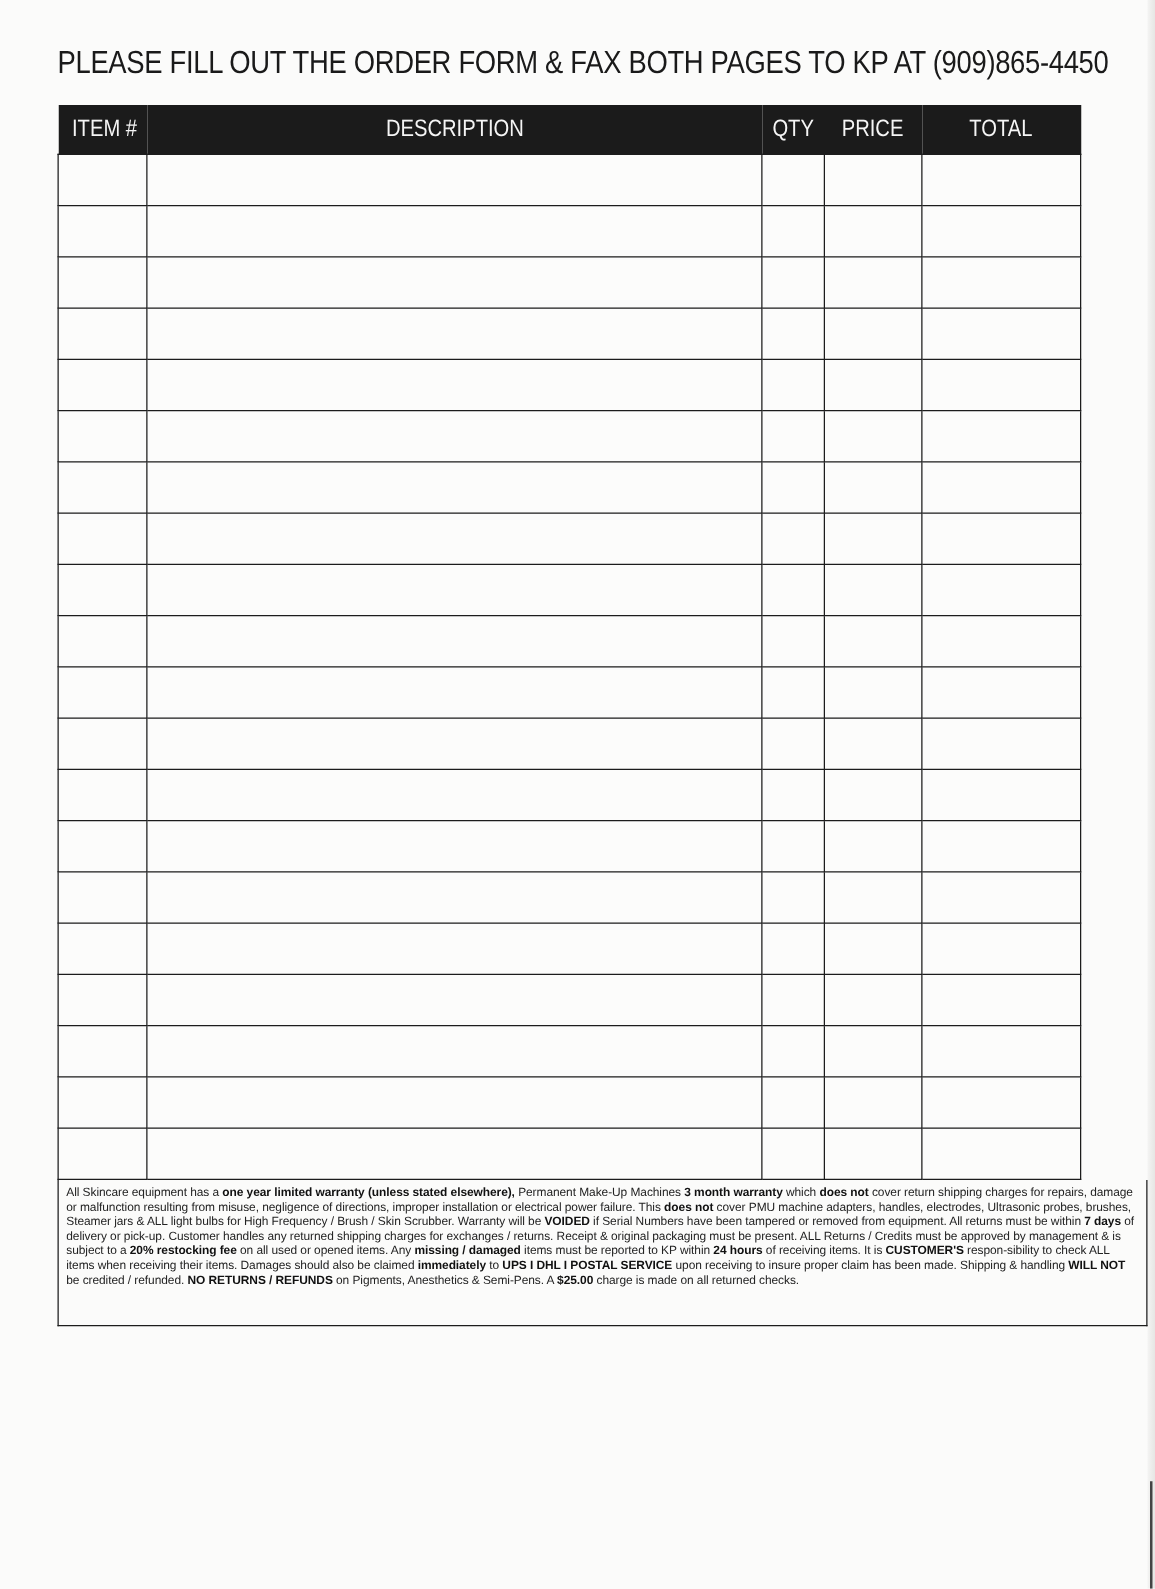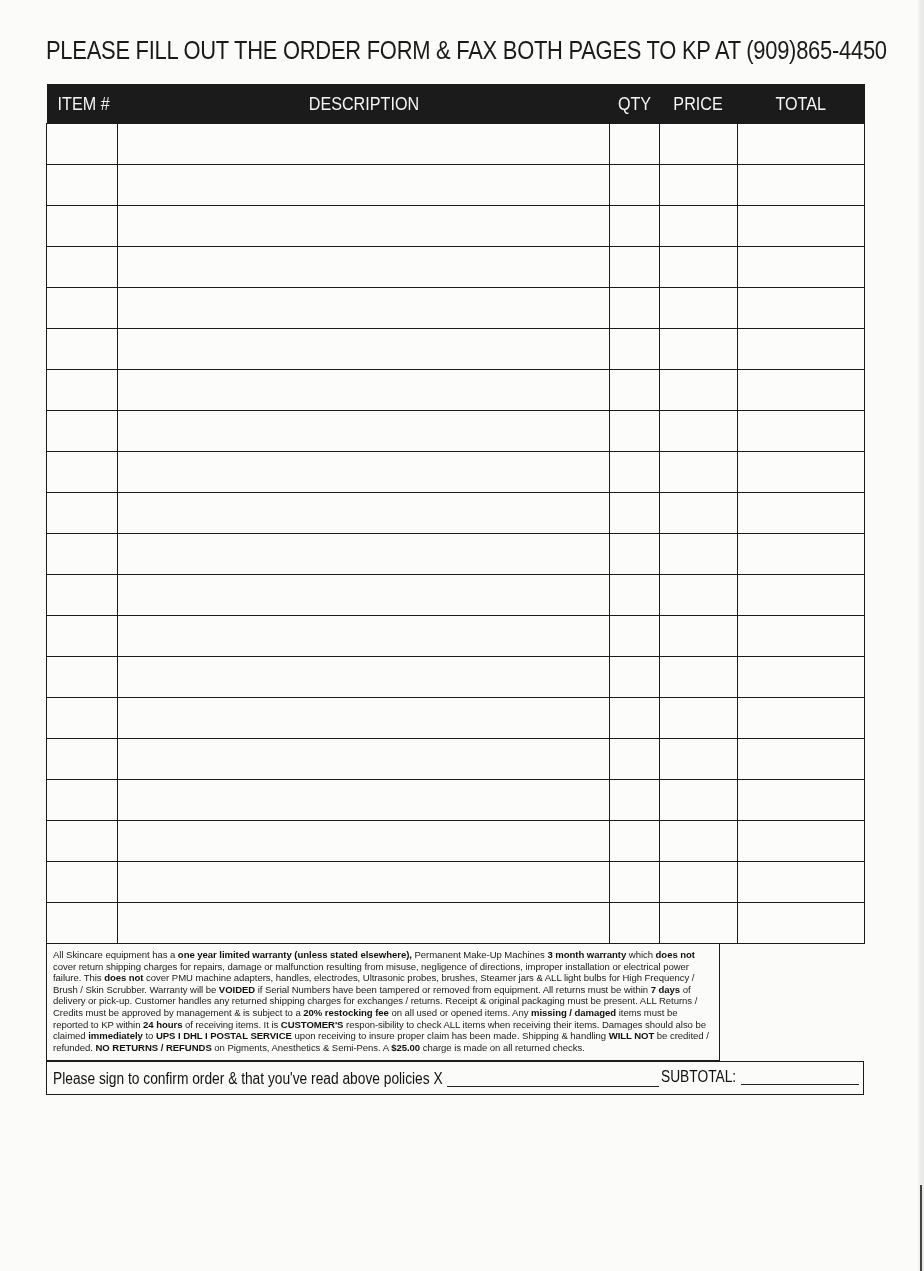--- a/index.html
+++ b/index.html
@@ -33,21 +33,21 @@
   table.grid th .lbl { display:inline-block; transform:scaleX(0.85); }
   table.grid th.c-item { text-align:left; padding-left:6px; }
   table.grid td {
     height:40px; border:1.6px solid #1c1c1c; padding:0; background:#fcfcfb;
   }
   table.grid td input {
     width:100%; height:100%; border:none; background:transparent; outline:none; box-sizing:border-box;
     font-family:"Liberation Sans", sans-serif; font-size:14px; padding:0 4px;
   }
   .policy {
-    border:1.6px solid #1c1c1c; border-top:none; width:674px; box-sizing:border-box;
+    border:1.6px solid #1c1c1c; border-top:none; width:872px; box-sizing:border-box;
     padding:5px 6px 3px 6px; font-size:9.55px; line-height:11.6px; color:#222;
     letter-spacing:-0.05px; height:117px;
   }
   .policy b { font-weight:bold; color:#111; }
   .signrow {
     border:1.6px solid #1c1c1c; border-top:1.6px solid #1c1c1c; width:818px; box-sizing:border-box;
     height:34px; position:relative; font-size:16px;
   }
   .signrow .sign-label {
     position:absolute; left:6px; top:8px; white-space:nowrap;
@@ -229,19 +229,13 @@
           <td><input value="" style=""></td>
           <td><input value="" style=""></td>
           <td><input value="" style=""></td>
           <td><input value="" style=""></td>
         </tr>
       </tbody>
   </table>
 
   <div class="policy" id="policy"><span>All Skincare equipment has a </span><b>one year limited warranty (unless stated elsewhere),</b><span> Permanent Make-Up Machines </span><b>3 month warranty</b><span> which </span><b>does not</b><span> cover return shipping charges for repairs, damage or malfunction resulting from misuse, negligence of directions, improper installation or electrical power failure. This </span><b>does not</b><span> cover PMU machine adapters, handles, electrodes, Ultrasonic probes, brushes, Steamer jars &amp; ALL light bulbs for High Frequency / Brush / Skin Scrubber. Warranty will be </span><b>VOIDED</b><span> if Serial Numbers have been tampered or removed from equipment. All returns must be within </span><b>7 days</b><span> of delivery or pick-up. Customer handles any returned shipping charges for exchanges / returns. Receipt &amp; original packaging must be present. ALL Returns / Credits must be approved by management &amp; is subject to a </span><b>20% restocking fee</b><span> on all used or opened items. Any </span><b>missing / damaged</b><span> items must be reported to KP within </span><b>24 hours</b><span> of receiving items. It is </span><b>CUSTOMER'S</b><span> respon-sibility to check ALL items when receiving their items. Damages should also be claimed </span><b>immediately</b><span> to </span><b>UPS I DHL I POSTAL SERVICE</b><span> upon receiving to insure proper claim has been made. Shipping &amp; handling </span><b>WILL NOT</b><span> be credited / refunded. </span><b>NO RETURNS / REFUNDS</b><span> on Pigments, Anesthetics &amp; Semi-Pens. A </span><b>$25.00</b><span> charge is made on all returned checks.</span></div>
 
-  <div class="signrow">
-    <span class="sign-label">Please sign to confirm order &amp; that you've read above policies X</span>
-    <div class="sign-line"></div>
-    <span class="sub-label">SUBTOTAL:</span>
-    <div class="sub-line"></div>
-  </div>
 </div>
 
 </body></html>

